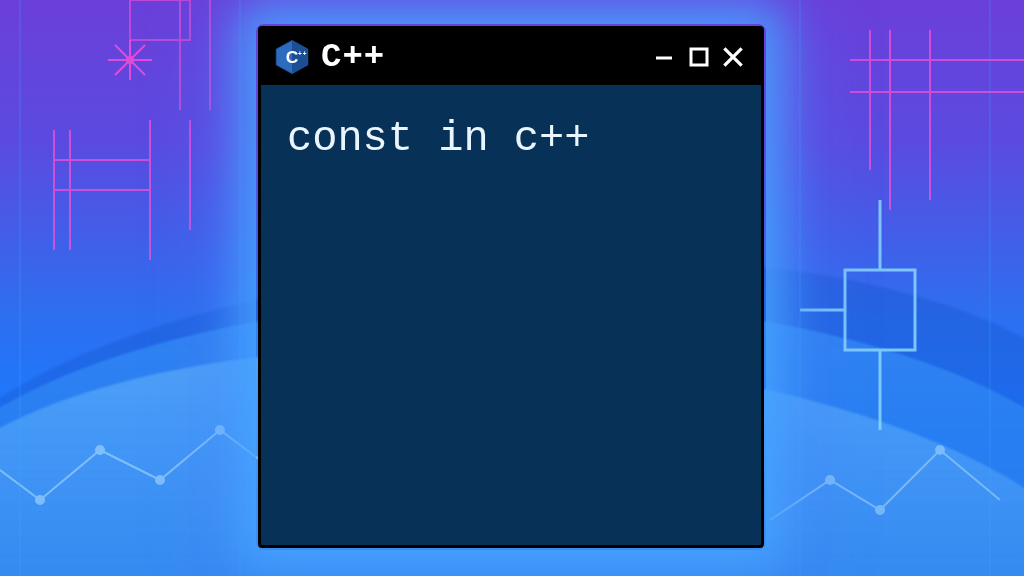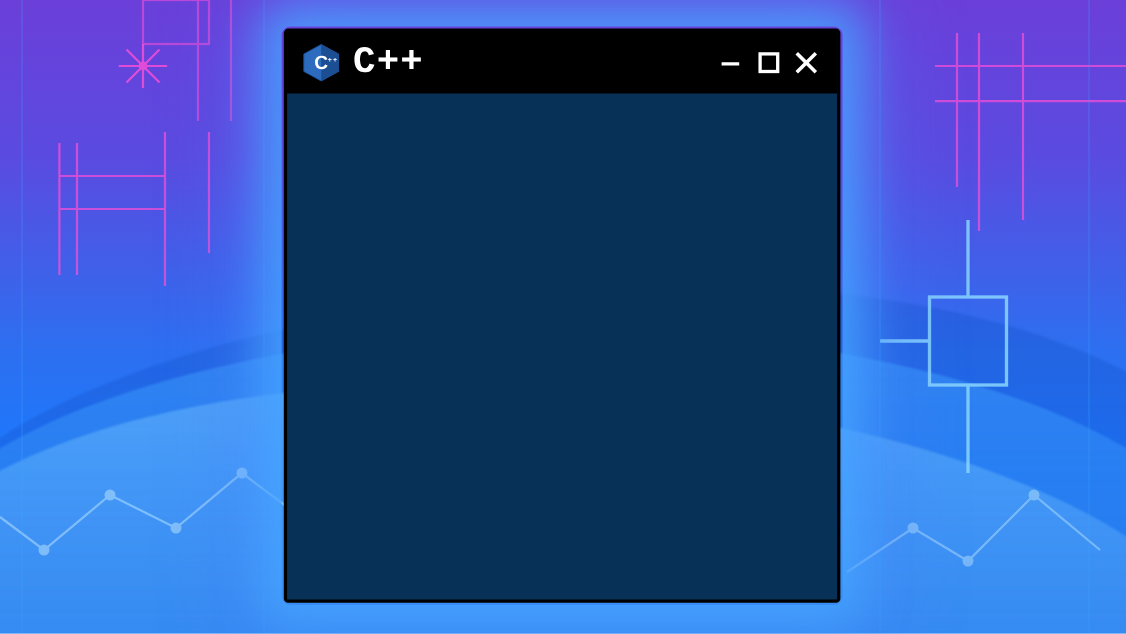--- a/index.html
+++ b/index.html
@@ -234,14 +234,17 @@
       </div>
       <div class="ctrl">
         <svg width="26" height="26" viewBox="0 0 24 24">
           <line x1="4" y1="4" x2="20" y2="20" stroke="#fff" stroke-width="3"></line>
           <line x1="20" y1="4" x2="4" y2="20" stroke="#fff" stroke-width="3"></line>
         </svg>
       </div>
     </div>
   </div>
 
+  <div class="content">
+    <div class="code-line">const in c++</div>
+  </div>
 
 </div>
 
 </body></html>

